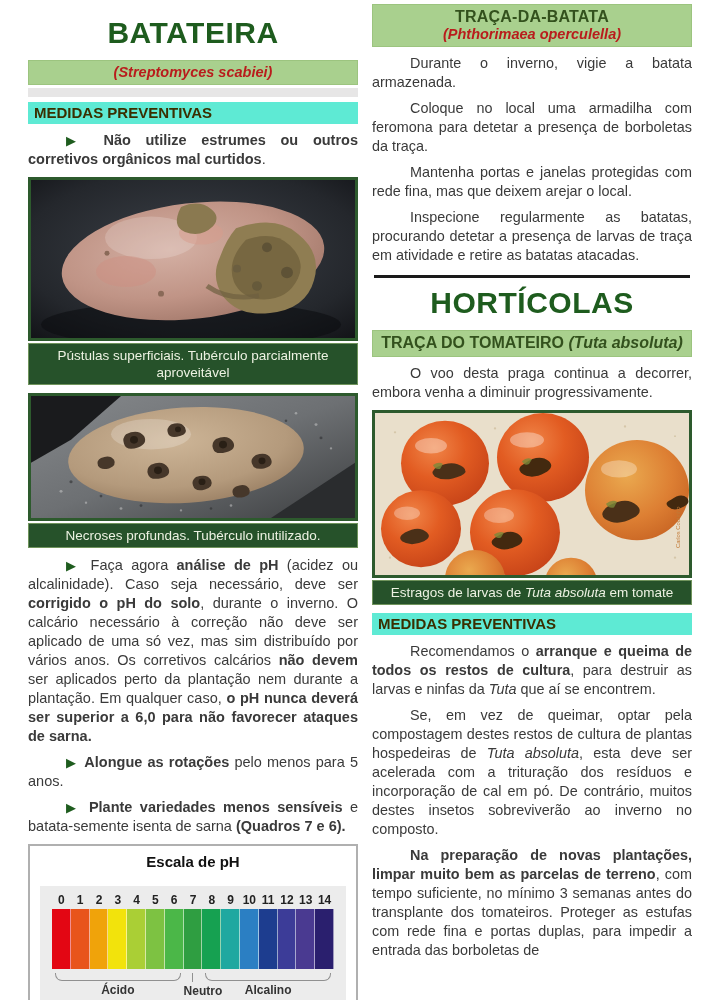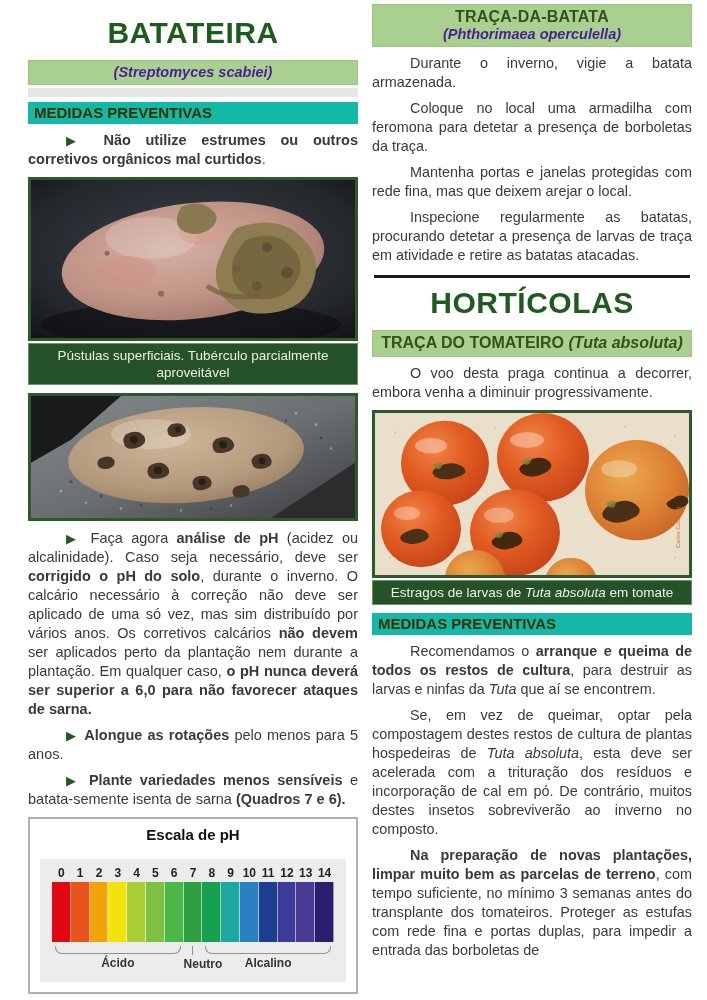--- a/index.html
+++ b/index.html
@@ -8,25 +8,25 @@
     font-family:"Liberation Sans", sans-serif; color:#3a3a3a; overflow:hidden;
   }
   .col-left  { position:absolute; left:28px;  top:8px; width:330px; }
   .col-right { position:absolute; left:372px; top:4px; width:320px; }
 
   .doc-title { font-size:30px; font-weight:bold; color:#1e5c1e; text-align:center;
                margin:8px 0 10px; letter-spacing:.5px; }
 
   .band { background:#a9d08e; text-align:center; padding:3px 4px 4px; border:1px solid #9cc47f; }
   .band-title { font-size:16px; font-weight:bold; color:#33511d; letter-spacing:.2px; }
-  .band-sub   { font-size:14.5px; font-weight:bold; font-style:italic; color:#4c1d95; }
+  .band-sub   { font-size:14.5px; font-weight:bold; font-style:italic; color:#b91c1c; }
   .band-single { font-size:16px; font-weight:bold; color:#33511d; }
 
   .gray-strip { height:9px; background:#e7e6e6; margin-top:3px; }
-  .yellow-band { background:#14b8a6; padding:2px 6px 3px; margin-top:5px;
+  .yellow-band { background:#5eead4; padding:2px 6px 3px; margin-top:5px;
                  font-size:15px; font-weight:bold; color:#3a2f00; }
 
   p.body { font-size:14.5px; line-height:19px; text-align:justify; margin:7px 0; }
   .col-right p.body { font-size:14.4px; }
   .indent { text-indent:38px; }
   .b { font-weight:bold; } .i { font-style:italic; }
   .bullet { color:#1e5c1e; font-size:13px; letter-spacing:2px; }
 
   figure { margin:8px 0; }
   .photo-frame { display:block; width:100%; border:3px solid #2d5a2d; box-sizing:border-box; }
@@ -154,20 +154,21 @@
         </g>
         <g fill="#241b12" opacity="0.85">
           <circle cx="103" cy="46" r="4"></circle>
             <circle cx="147" cy="35" r="3"></circle>
             <circle cx="192" cy="51" r="4"></circle>
           <circle cx="231" cy="68" r="3.5"></circle>
             <circle cx="127" cy="78" r="4"></circle>
             <circle cx="171" cy="90" r="3.5"></circle>
         </g>
       </svg>
+      <figcaption>Necroses profundas. Tubérculo inutilizado.</figcaption>
     </figure>
 
     <p class="body indent"><span class="bullet">▶</span> <span><span>Faça agora </span><span class="b">análise de pH</span><span> (acidez ou alcalinidade). Caso seja necessário, deve ser </span><span class="b">corrigido o pH do solo</span><span>, durante o inverno. O calcário necessário à correção não deve ser aplicado de uma só vez, mas sim distribuído por vários anos. Os corretivos calcários </span><span class="b">não devem</span><span> ser aplicados perto da plantação nem durante a plantação. Em qualquer caso, </span><span class="b">o pH nunca deverá ser superior a 6,0 para não favorecer ataques de sarna.</span></span></p>
 
     <p class="body indent"><span class="bullet">▶</span> <span><span class="b">Alongue as rotações</span><span> pelo menos para 5 anos.</span></span></p>
 
     <p class="body indent"><span class="bullet">▶</span> <span><span class="b">Plante variedades menos sensíveis</span><span> e batata-semente isenta de sarna </span><span class="b">(Quadros 7 e 6).</span></span></p>
 
     <div class="ph-box">
       <div class="ph-title">Escala de pH</div>

